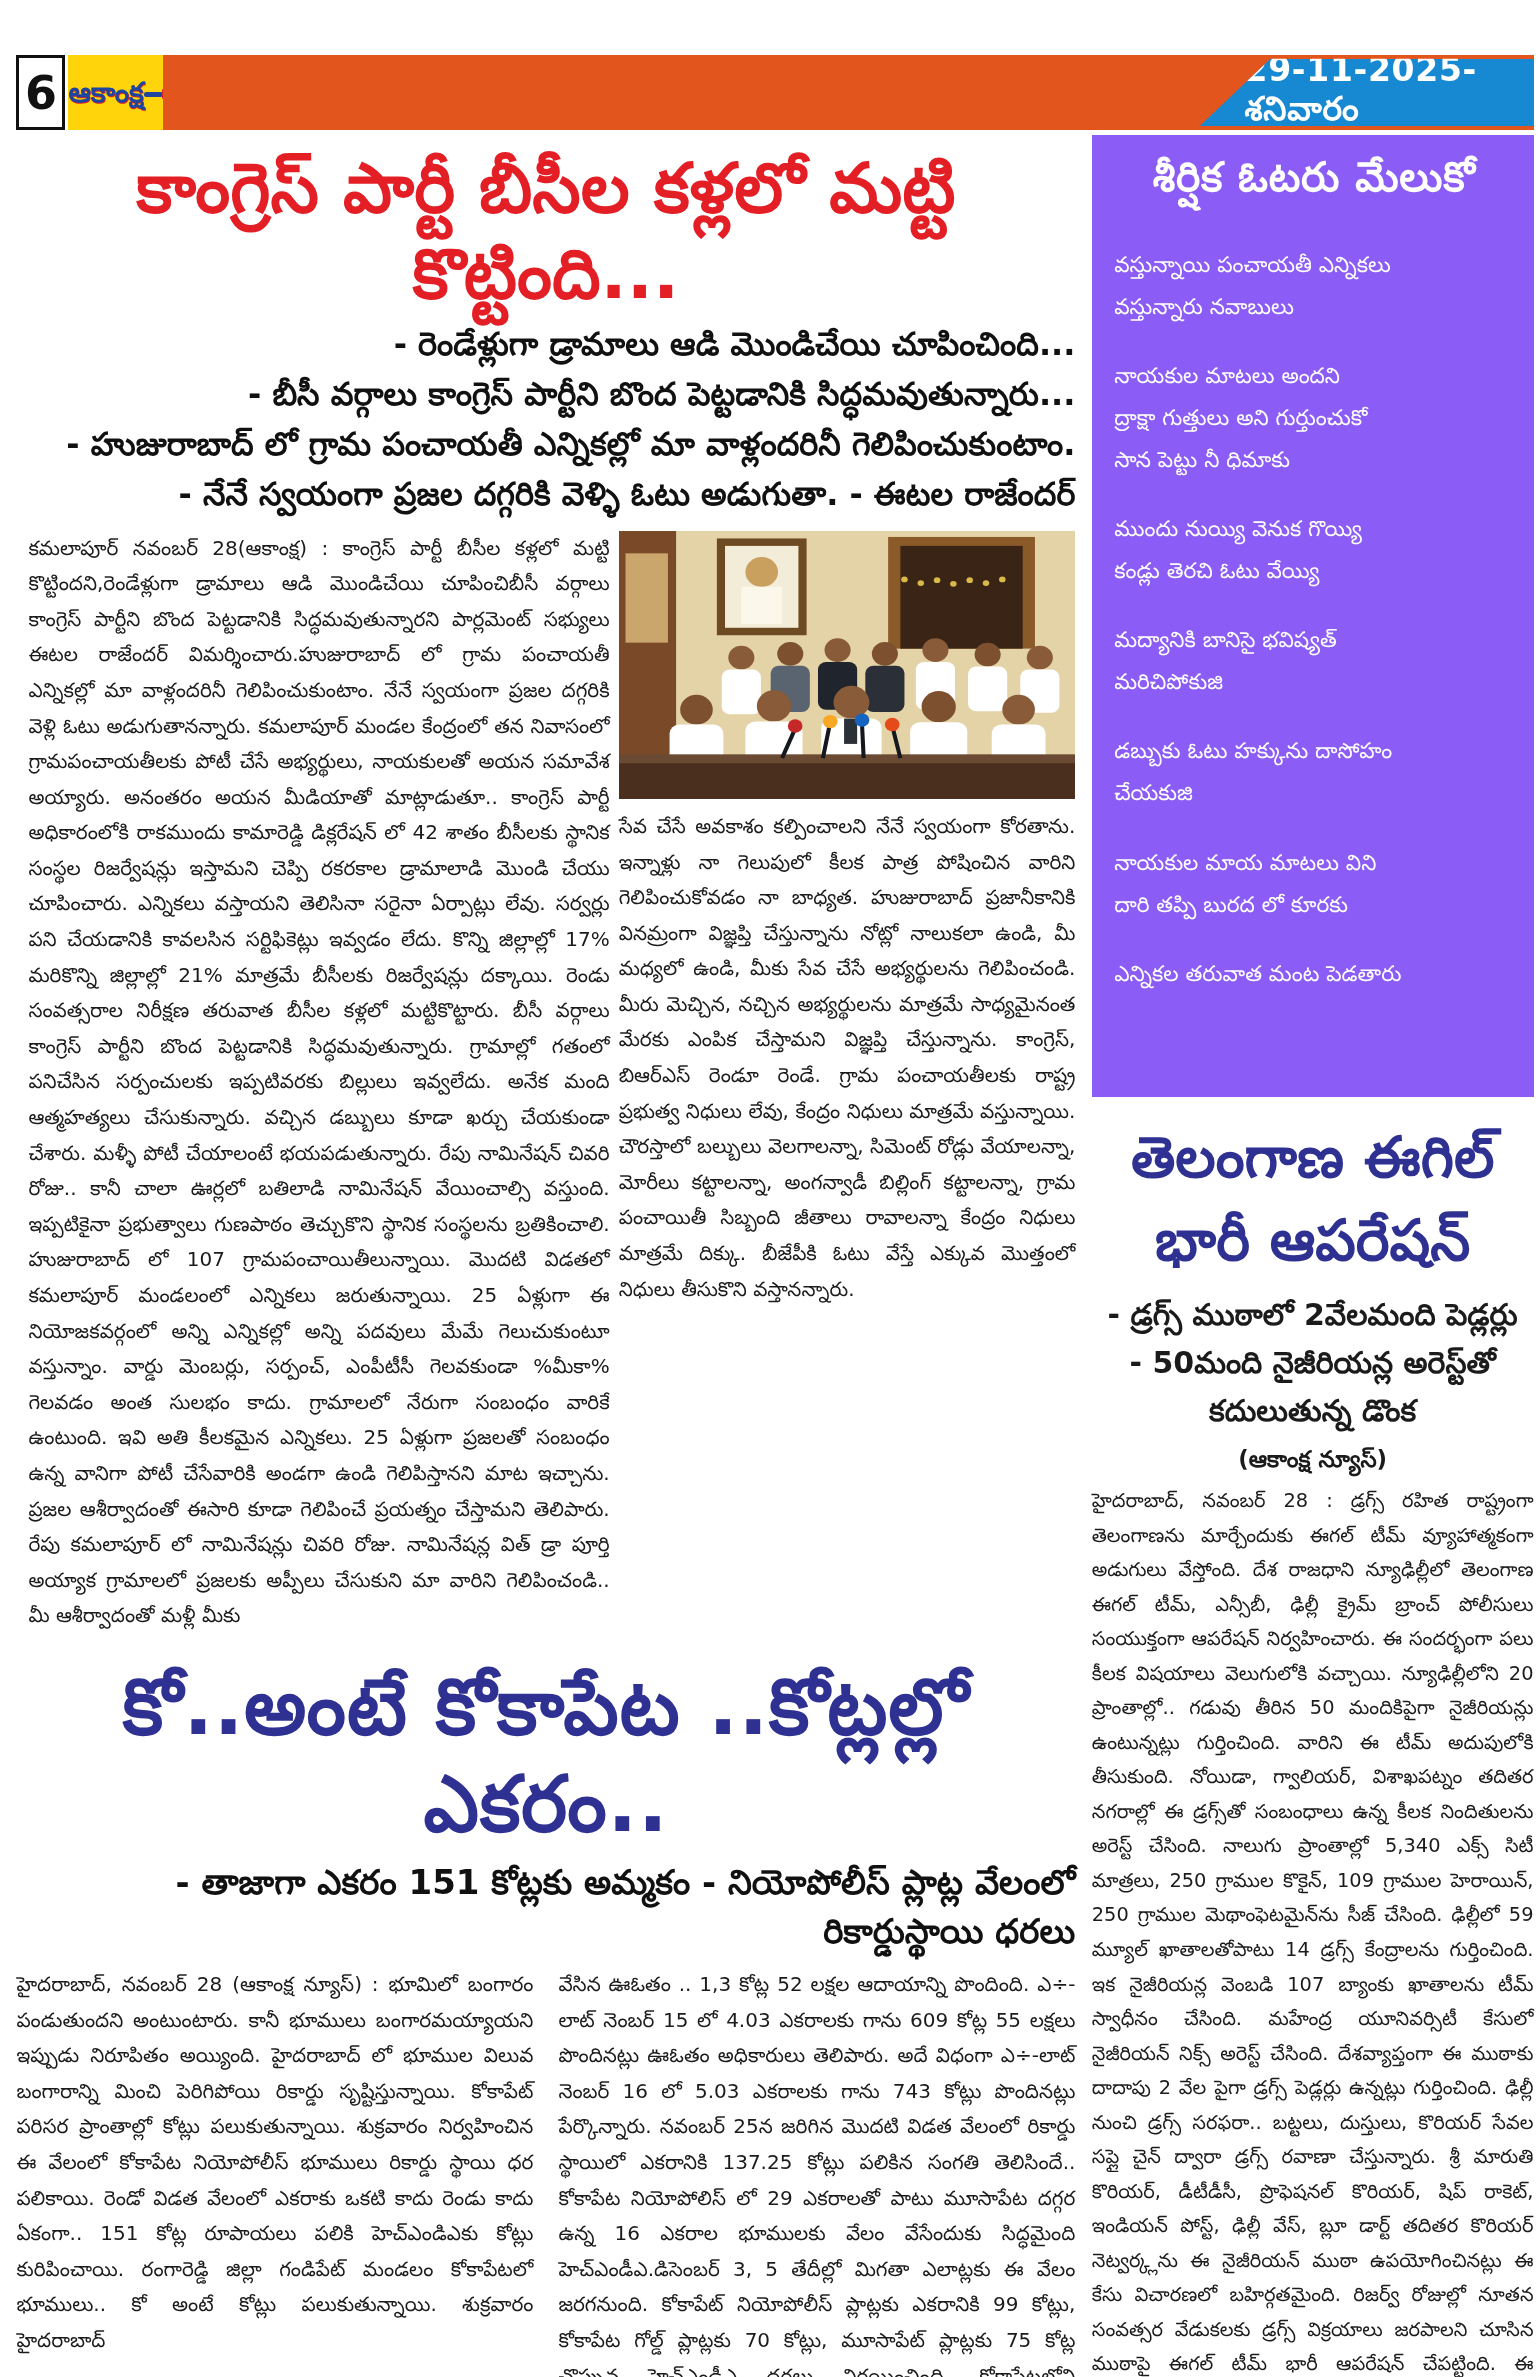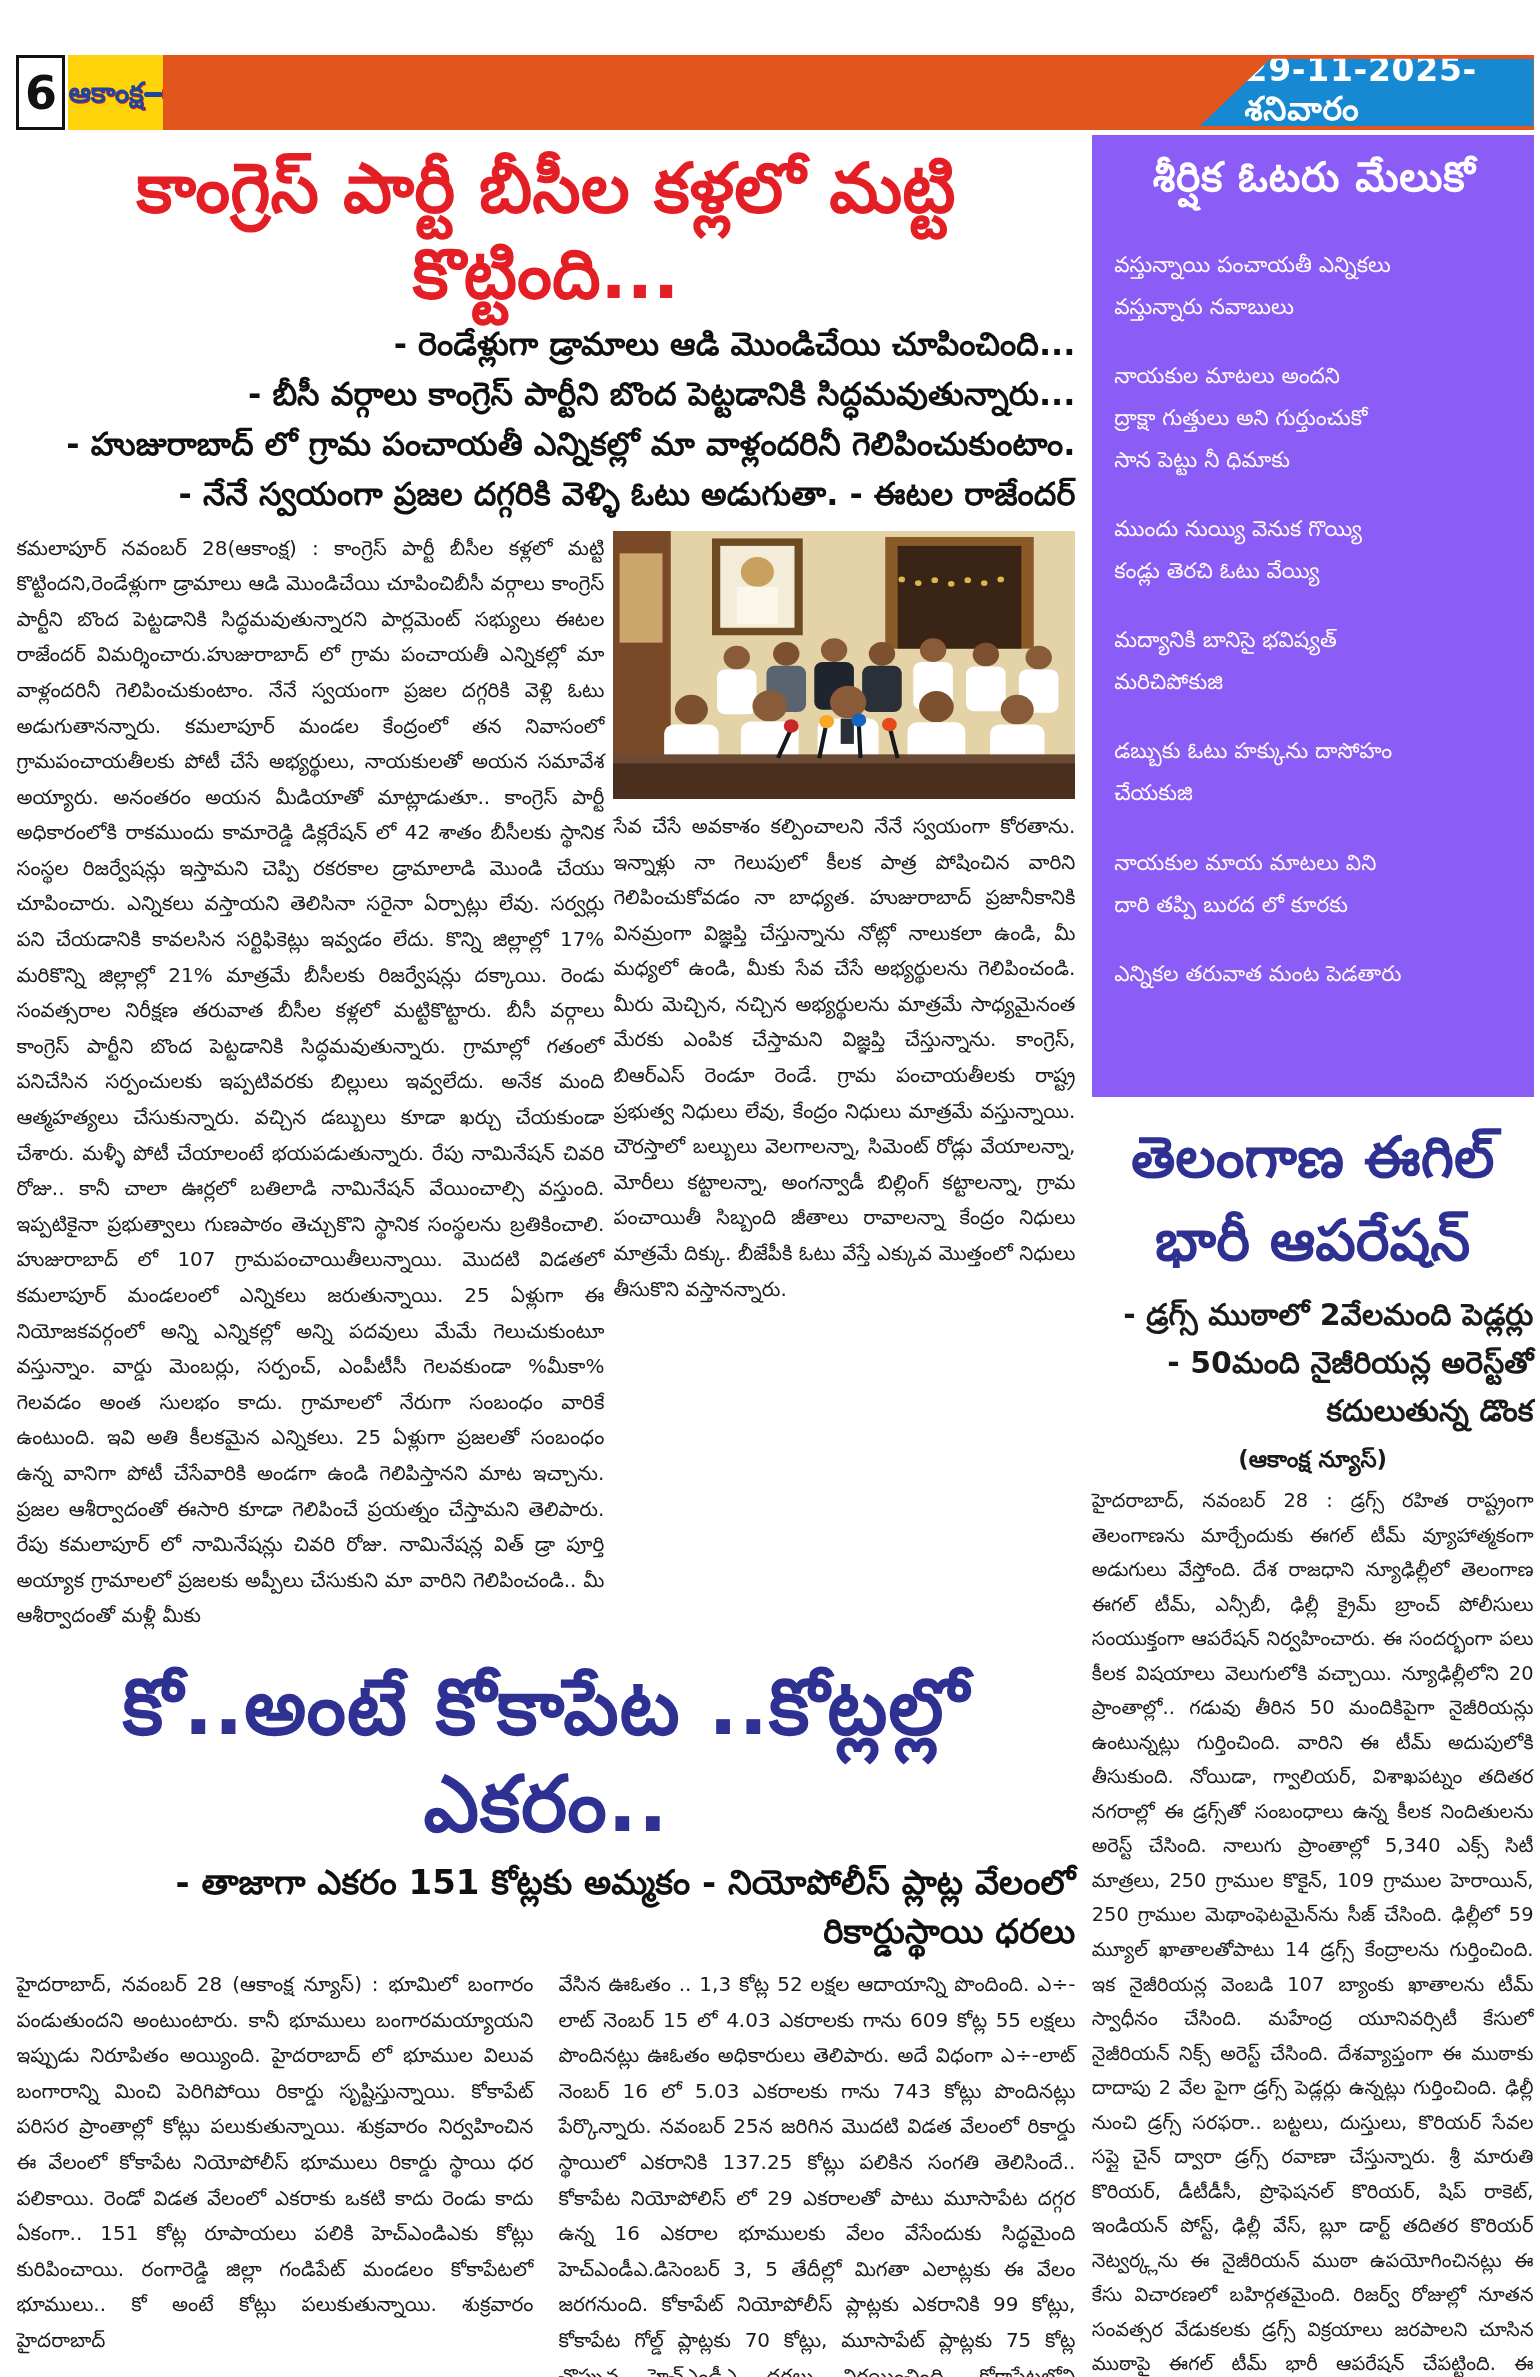--- a/index.html
+++ b/index.html
@@ -23,39 +23,39 @@
   .datebox span{color:#fff;font-size:33px;font-weight:bold;letter-spacing:0.7px;padding-left:45px;}
   
   .main{display:flex;gap:16.4px;margin:4.5px 7.5px 0 16.4px;}
   .leftcol{width:1059px;flex:none;}
   .rightcol{flex:1;min-width:0;}
   
   .headline{font-weight:900;text-align:center;line-height:1.25;}
   .hl-red{color:#e31e25;font-size:69px;margin:10.4px 0 4.5px 0;}
   .subhead{font-weight:bold;color:#111;text-align:right;font-size:32px;line-height:1.42;margin:4.5px 0;}
   .bodytext{font-size:20px;line-height:1.78;text-align:justify;color:#1b1b1b;}
-  .a1-body{display:flex;gap:9px;margin-top:13.4px;}
+  .a1-body{display:flex;gap:9px;margin-top:13.4px;margin-left:12px;}
   .a1-left{width:56%;}
   .a1-right{width:44%;display:flex;flex-direction:column;gap:10.4px;}
   .photo-frame{width:100%;height:268px;overflow:hidden;background:#cbb78d;}
   .photo-frame svg{display:block;width:100%;height:100%;}
   
   .hl-blue{color:#2e3192;font-size:78px;margin:25px 0 3px 0;letter-spacing:0.7px;}
   .subhead-2{font-size:34px;}
   .twocol{display:flex;gap:25px;margin-top:12px;}
   .twocol > div{width:50%;}
   
   .poembox{background:#8b5cf6;color:#ffffff;padding:18px 19.4px 13.4px 22.4px;height:962px;box-sizing:border-box;overflow:hidden;}
   .poem-title{font-size:41px;font-weight:900;text-align:center;color:#fff;margin-bottom:33px;letter-spacing:0.7px;}
   .stanza{margin-bottom:27px;}
   .stanza div{font-size:21.6px;line-height:1.95;}
   
   .eagle{margin-top:19.4px;}
   .hl-eagle{color:#2e3192;font-size:57px;font-weight:900;text-align:center;line-height:1.45;}
-  .eagle-sub{font-weight:bold;font-size:30px;text-align:right;line-height:1.55;margin-top:10.4px;}
+  .eagle-sub{font-weight:bold;font-size:30px;text-align:center;line-height:1.55;margin-top:10.4px;}
   .credit{text-align:center;font-size:23px;font-weight:bold;margin:12px 0 6px 0;}
   .eagle .bodytext{font-size:19.4px;}
 </style>
 </head>
 <body>
 
 <div class="page">
 
   <div class="masthead">
     <div class="pagenum">6</div>

